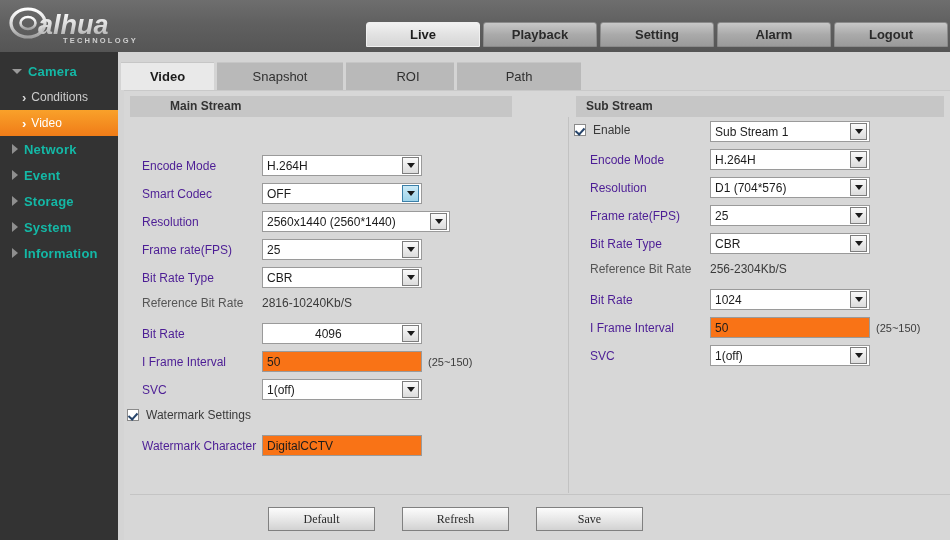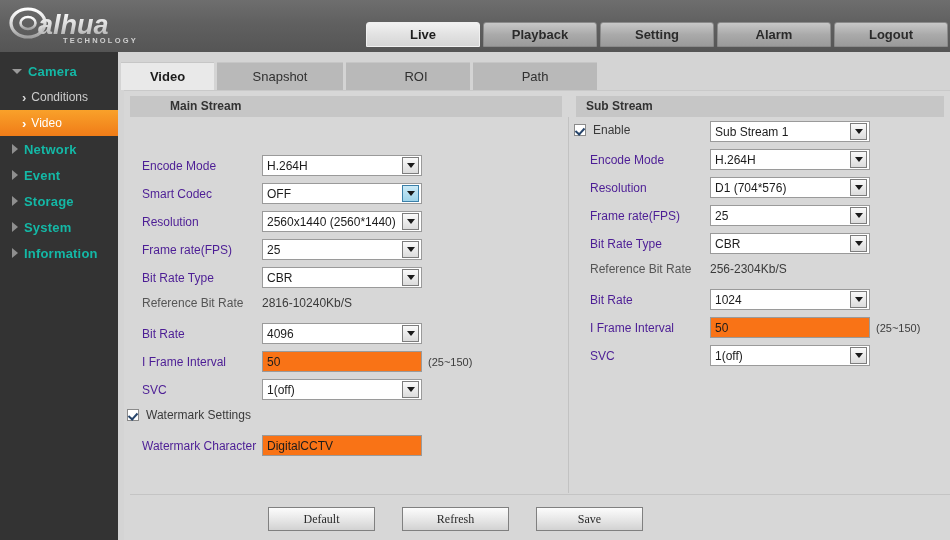--- a/index.html
+++ b/index.html
@@ -109,21 +109,21 @@
   }
   .col-divider {
     position: absolute; left: 444px; top: 26px; width: 1px; height: 376px;
     background: #c2c2c2;
   }
   .section-head {
     position: absolute; height: 21px; line-height: 21px;
     background: #c6c6c6; font-size: 12px; font-weight: bold; color: #333333;
     padding-left: 10px;
   }
-  .section-head.main { left: 6px; top: 5px; width: 432px; padding-left: 40px; }
+  .section-head.main { left: 6px; top: 5px; width: 382px; padding-left: 40px; }
   .section-head.sub  { left: 452px; top: 5px; width: 368px; }
 
   
   .field { position: absolute; display: flex; align-items: center; }
   .field .flabel {
     font-size: 12px; color: #4c1d95; white-space: nowrap;
   }
   .field .flabel.muted { color: #555555; }
   .field .fstatic {
     font-size: 12px; color: #3b3b3b; white-space: nowrap;
@@ -254,21 +254,21 @@
       <span class="caret-right"></span>
       <span class="lbl">Information</span>
     </div>
   </div>
 
   <div class="content-area">
 
     <div class="tabstrip">
       <div class="ctab active" style="width:93px;">Video</div>
       <div class="ctab" style="width:126px;">Snapshot</div>
-      <div class="ctab" style="width:124px;padding-left:16px;">ROI</div>
+      <div class="ctab" style="width:108px;padding-left:16px;">ROI</div>
       <div class="ctab" style="width:124px;">Path</div>
     </div>
 
     <div class="panel">
       <div class="panel-inner">
 
         <div class="col-divider"></div>
 
         <div class="section-head main">Main Stream</div>
 
@@ -283,21 +283,21 @@
         <div class="field" style="left:18px; top:92px;">
           <span class="flabel" style="width:120px;">Smart Codec</span>
           <div class="select focused" style="width:160px;">
             <span class="val">OFF</span>
             <span class="arrowbox"></span>
           </div>
         </div>
 
         <div class="field" style="left:18px; top:120px;">
           <span class="flabel" style="width:120px;">Resolution</span>
-          <div class="select" style="width:160px;">
+          <div class="select" style="width:188px;">
             <span class="val">2560x1440 (2560*1440)</span>
             <span class="arrowbox"></span>
           </div>
         </div>
 
         <div class="field" style="left:18px; top:148px;">
           <span class="flabel" style="width:120px;">Frame rate(FPS)</span>
           <div class="select" style="width:160px;">
             <span class="val">25</span>
             <span class="arrowbox"></span>
@@ -312,21 +312,21 @@
           </div>
         </div>
 
         <div class="field" style="left:18px; top:205px;">
           <span class="flabel muted" style="width:120px;">Reference Bit Rate</span>
           <span class="fstatic">2816-10240Kb/S</span>
         </div>
 
         <div class="field" style="left:18px; top:232px;">
           <span class="flabel" style="width:120px;">Bit Rate</span>
-          <div class="select" style="width:160px;">
+          <div class="select" style="width:160px;padding-left:48px;">
             <span class="val">4096</span>
             <span class="arrowbox"></span>
           </div>
         </div>
 
         <div class="field" style="left:18px; top:260px;">
           <span class="flabel" style="width:120px;">I Frame Interval</span>
           <div class="textinput" style="width:160px;">
             <span class="val">50</span>
           </div>

